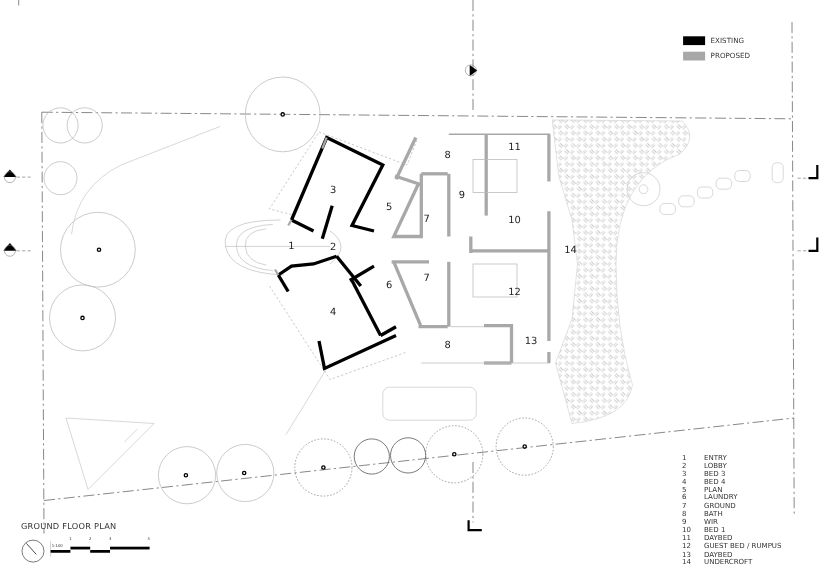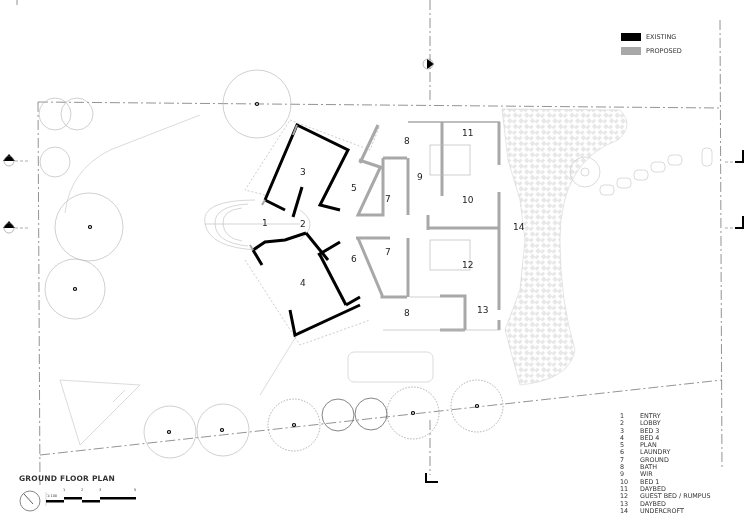--- a/index.html
+++ b/index.html
@@ -7,21 +7,21 @@
   #plan { position: absolute; left: 0; top: 0; width: 750px; height: 530px; }
   .room-label { font-family: "DejaVu Sans", sans-serif; font-size: 9px; fill: #222; }
   .legend { position: absolute; left: 621px; top: 30px; font-size: 6.5px; color: #333; }
   .legend-row { display: flex; align-items: center; height: 14px; margin-bottom: 0px; }
   .swatch { width: 20px; height: 8px; margin-right: 5px; }
   .swatch.existing { background: #000; }
   .swatch.proposed { background: #a8a8a8; }
   .key { position: absolute; left: 620px; top: 413px; font-size: 6.4px; color: #333; line-height: 7.3px; }
   .key-row { display: flex; }
   .key-num { width: 20px; }
-  .title { position: absolute; left: 19px; top: 474px; font-size: 7.5px; font-weight: bold; color: #333; letter-spacing: 0.2px; }
+  .title { position: absolute; left: 19px; top: 474px; font-size: 7.5px; font-weight: normal; color: #333; letter-spacing: 0.2px; }
   .scale-label { position: absolute; left: 47px; top: 494px; font-size: 3.5px; color: #333; }
 </style>
 </head>
 <body>
 
 <svg id="plan" viewBox="0 0 750 530" xmlns="http://www.w3.org/2000/svg">
   <defs>
     <pattern id="hatch" width="8" height="8" patternUnits="userSpaceOnUse" patternTransform="rotate(45)">
       <rect width="8" height="8" fill="#fff"></rect>
       <line x1="0" y1="0" x2="0" y2="4" stroke="#bbb" stroke-width="0.7"></line>

